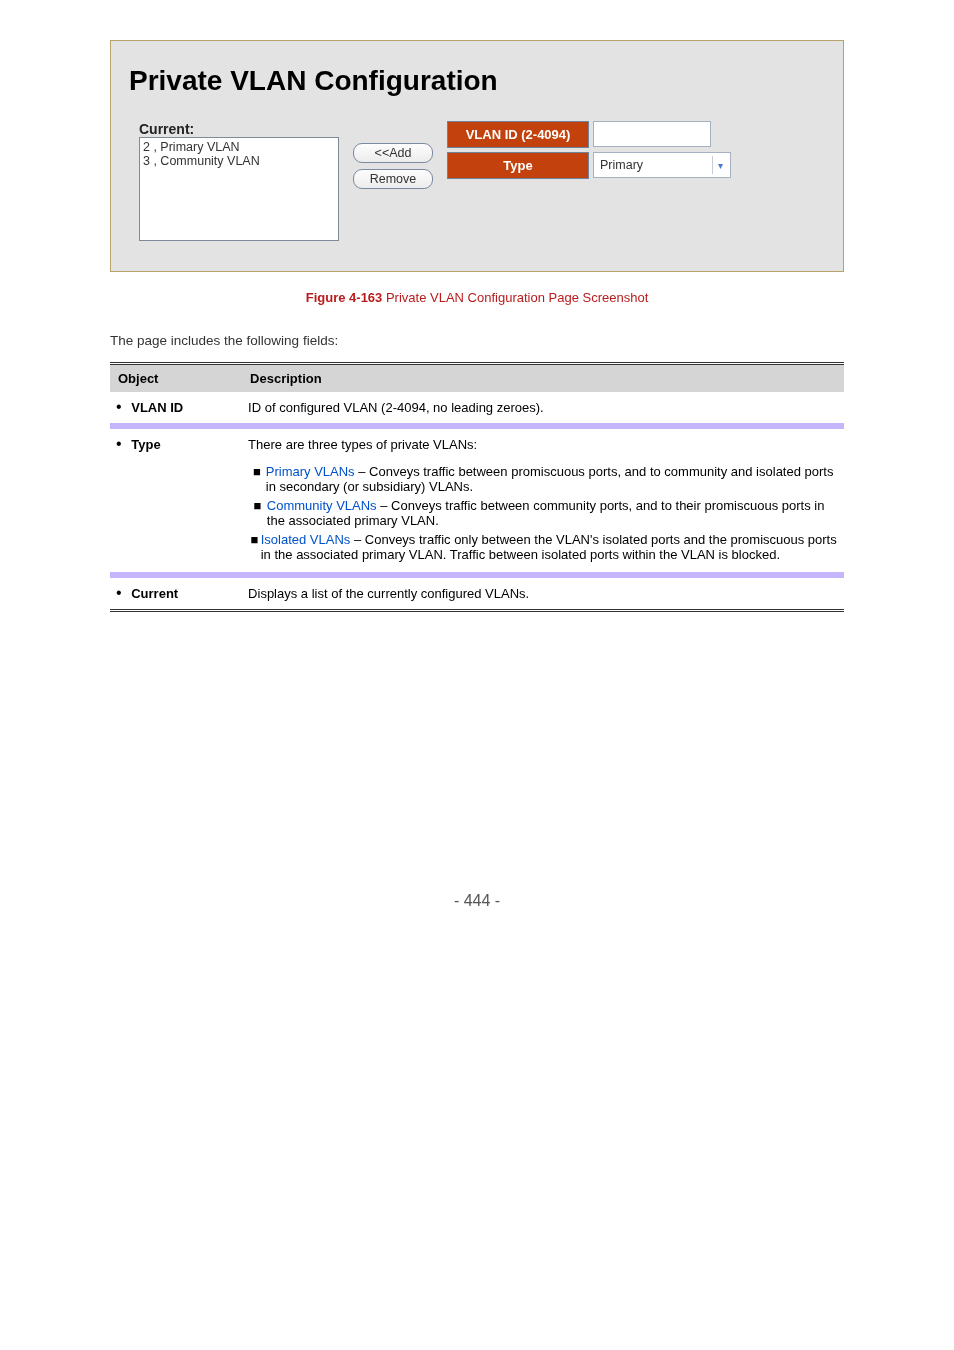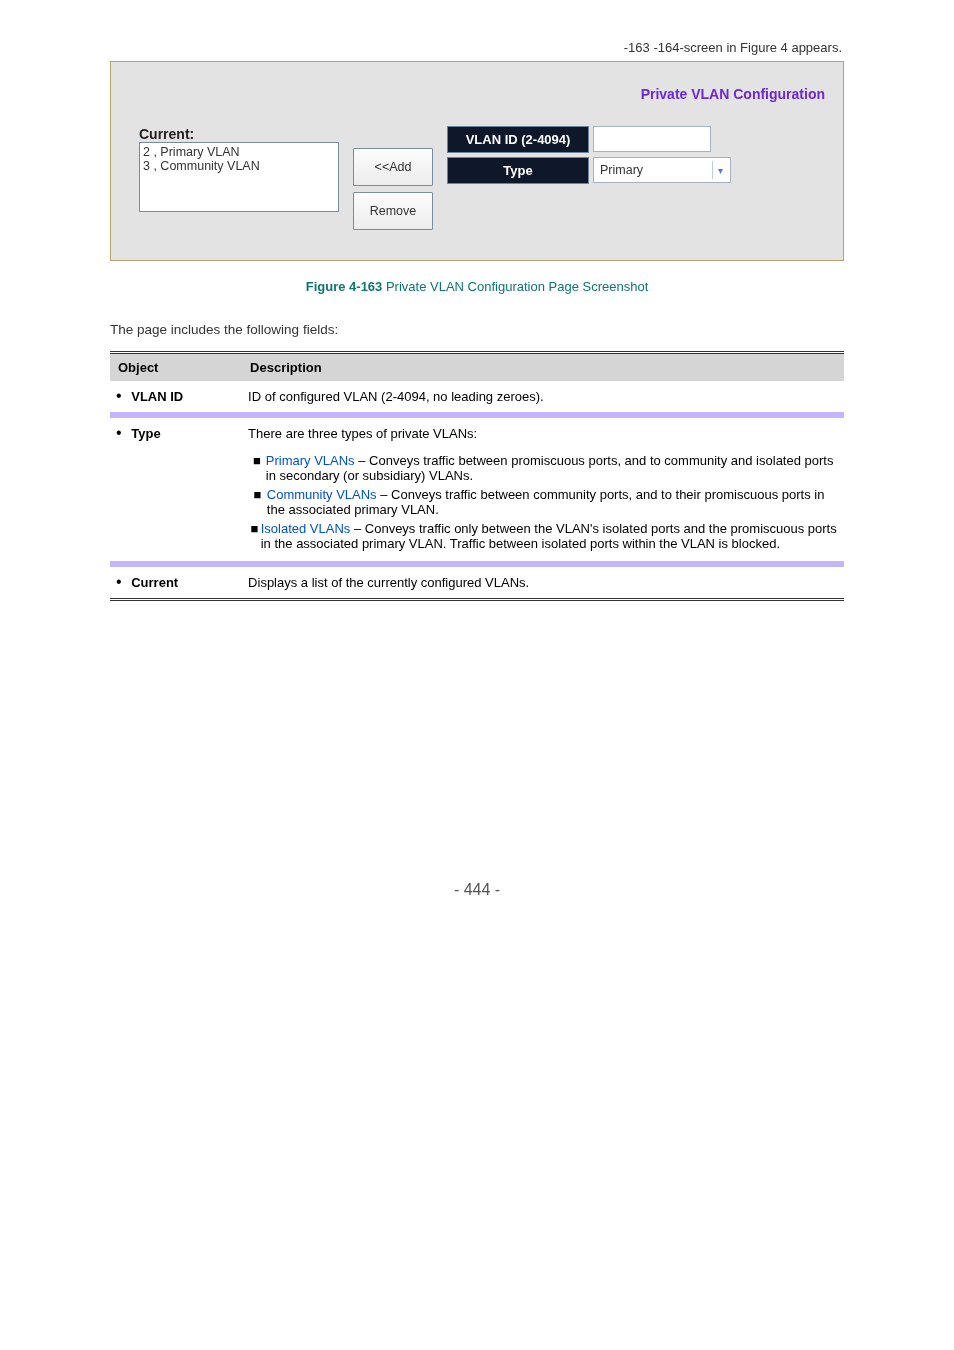--- a/index.html
+++ b/index.html
@@ -19,81 +19,81 @@
     color: #333;
     margin-bottom: 6px;
     padding-right: 2px;
   }
   .figure-box {
     border: 1px solid #b7a46d;
     background: #e3e3e3;
     padding: 14px 18px 30px 18px;
   }
   .figure-title {
-    text-align: right;
-    color: #6d28d9;
-    font-weight: bold;
-    font-size: 14px;
+    text-align: left;
+    color: #000000;
+    font-weight: bold;
+    font-size: 28px;
     padding: 10px 0 24px 0;
   }
   .config-area {
     display: flex;
     gap: 14px;
     align-items: flex-start;
     padding: 0 10px;
   }
   .col-current { width: 200px; }
   .label-bold {
     font-weight: bold;
     font-size: 14px;
     color: #222;
     padding-bottom: 0;
   }
   .listbox {
     width: 200px;
-    height: 70px;
+    height: 104px;
     background: #fff;
     border: 1px solid #7c8a99;
     padding: 2px 3px;
     font-family: Verdana, sans-serif;
     font-size: 12.5px;
     color: #333;
     overflow: hidden;
   }
   .list-item { white-space: nowrap; }
   .mid-buttons {
     display: flex;
     flex-direction: column;
     gap: 6px;
     padding-top: 22px;
   }
   .btn {
     border: 1px solid #7a8aa0;
     background: linear-gradient(#fdfdfd,#ececec);
-    border-radius: 1px;
-    font-size: 12.5px;
-    color: #333;
-    padding: 11px 12px;
+    border-radius: 9px;
+    font-size: 12.5px;
+    color: #333;
+    padding: 2px 12px;
     text-align: center;
     width: 80px;
     font-family: Verdana, sans-serif;
   }
   .right-grid {
     display: flex;
     flex-direction: column;
   }
   .new-label {
     font-weight: bold;
     font-size: 14px;
     color: #222;
     padding-bottom: 6px;
   }
   .grid-row { display: flex; gap: 4px; align-items: stretch; margin-bottom: 4px; }
   .cell-header {
-    background: #0f172a;
+    background: #c2410c;
     color: #fff;
     font-weight: bold;
     font-size: 13px;
     text-align: center;
     padding: 5px 8px;
     border: 1px solid #6b839b;
     width: 142px;
   }
   .text-input {
     border: 1px solid #a6b2c2;
@@ -122,21 +122,21 @@
     border-left: 1px solid #c2ccd8;
     display: flex;
     align-items: center;
     justify-content: center;
     font-size: 10px;
     color: #4a7bd0;
   }
   .figure-caption {
     text-align: center;
     font-size: 13px;
-    color: #0f766e;
+    color: #b91c1c;
     margin-top: 18px;
     margin-bottom: 28px;
   }
   .body-text {
     font-size: 13.5px;
     color: #333;
     margin: 10px 0 14px 0;
   }
   .params-table {
     width: 100%;
@@ -161,21 +161,20 @@
   .bullet { padding-right: 6px; width: 24px; text-align: center; font-size: 16px; line-height: 14px; }
   .nested-list { margin-top: 10px; }
   .nested-item { display: flex; padding: 2px 0 2px 0; }
   .nested-bullet { width: 24px; text-align: center; font-weight: bold; }
   .slink { color: #0052cc; }
 </style>
 </head>
 <body>
 
 <div class="page">
-  <div class="caption-ref">-163 -164-screen in Figure 4 appears.</div>
 
   <div class="figure-box">
     <div class="figure-title">Private VLAN Configuration</div>
     <div class="config-area">
       <div class="col-current">
         <div class="label-bold">Current:</div>
         <div class="listbox">
           <div class="list-item">2 , Primary VLAN</div>
           <div class="list-item">3 , Community VLAN</div>
         </div>

